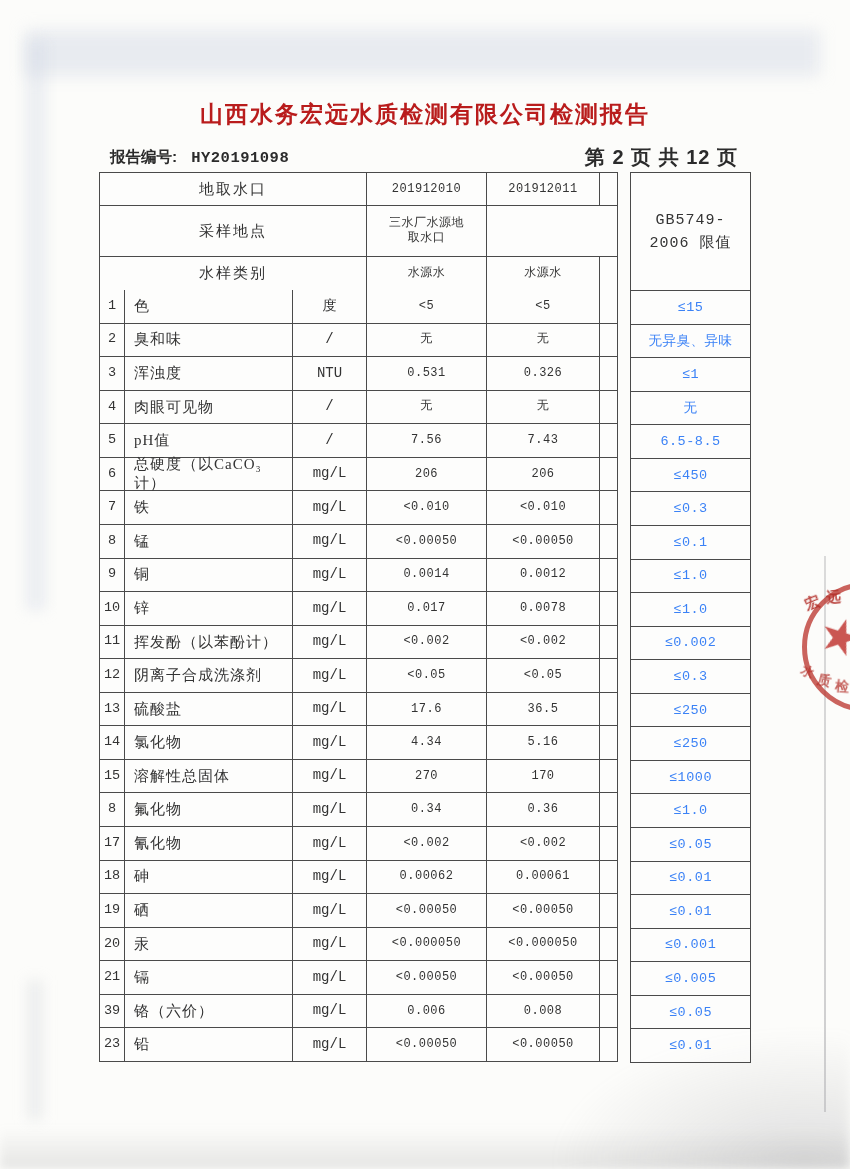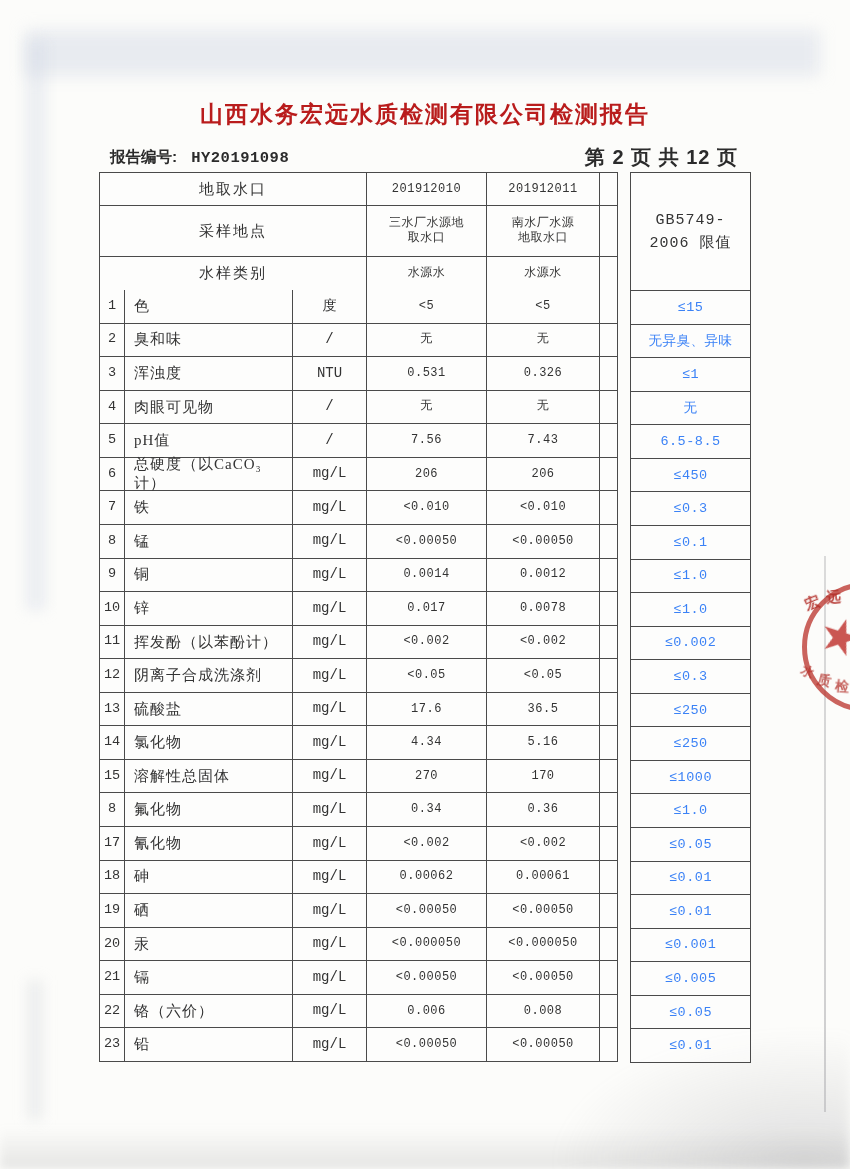--- a/index.html
+++ b/index.html
@@ -97,22 +97,20 @@
     <div class="hrow hrow1">
       <div class="cell c-label">地取水口</div>
       <div class="cell c-v1">201912010</div>
       <div class="cell c-v2">201912011</div>
       <div class="cell c-tail"></div>
     </div>
     <div class="hrow hrow2">
       <div class="cell c-label">采样地点</div>
       <div class="cell c-v1">三水厂水源地
 取水口</div>
-      <div class="cell c-v2">南水厂水源
-地取水口</div>
       <div class="cell c-tail"></div>
     </div>
     <div class="hrow hrow3">
       <div class="cell c-label">水样类别</div>
       <div class="cell c-v1">水源水</div>
       <div class="cell c-v2">水源水</div>
       <div class="cell c-tail"></div>
     </div>
     <div>
         <div class="trow">
@@ -277,21 +275,21 @@
         </div>
         <div class="trow">
           <div class="cell c-no">21</div>
           <div class="cell c-item">镉</div>
           <div class="cell c-unit">mg/L</div>
           <div class="cell c-v1">&lt;0.00050</div>
           <div class="cell c-v2">&lt;0.00050</div>
           <div class="cell c-tail"></div>
         </div>
         <div class="trow">
-          <div class="cell c-no">22</div>
+          <div class="cell c-no">39</div>
           <div class="cell c-item">铬（六价）</div>
           <div class="cell c-unit">mg/L</div>
           <div class="cell c-v1">0.006</div>
           <div class="cell c-v2">0.008</div>
           <div class="cell c-tail"></div>
         </div>
         <div class="trow">
           <div class="cell c-no">23</div>
           <div class="cell c-item">铅</div>
           <div class="cell c-unit">mg/L</div>

